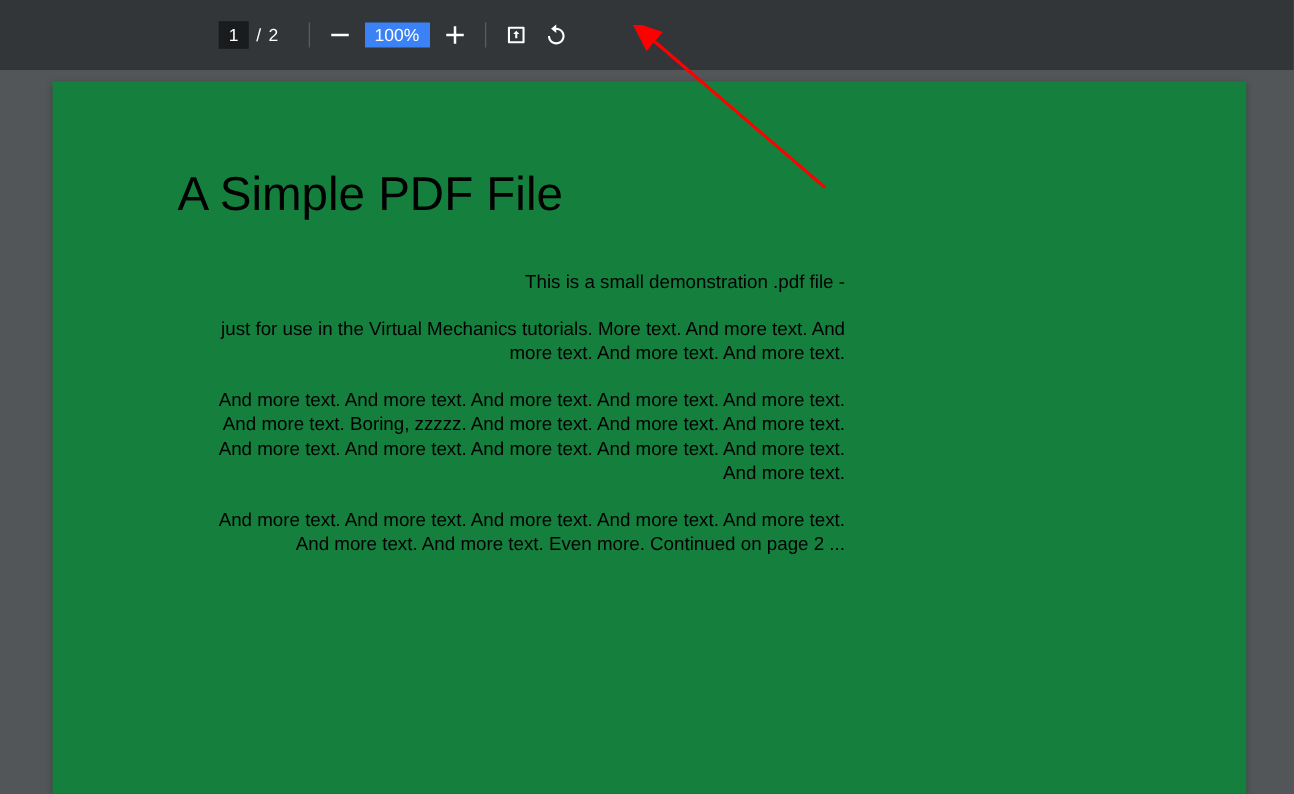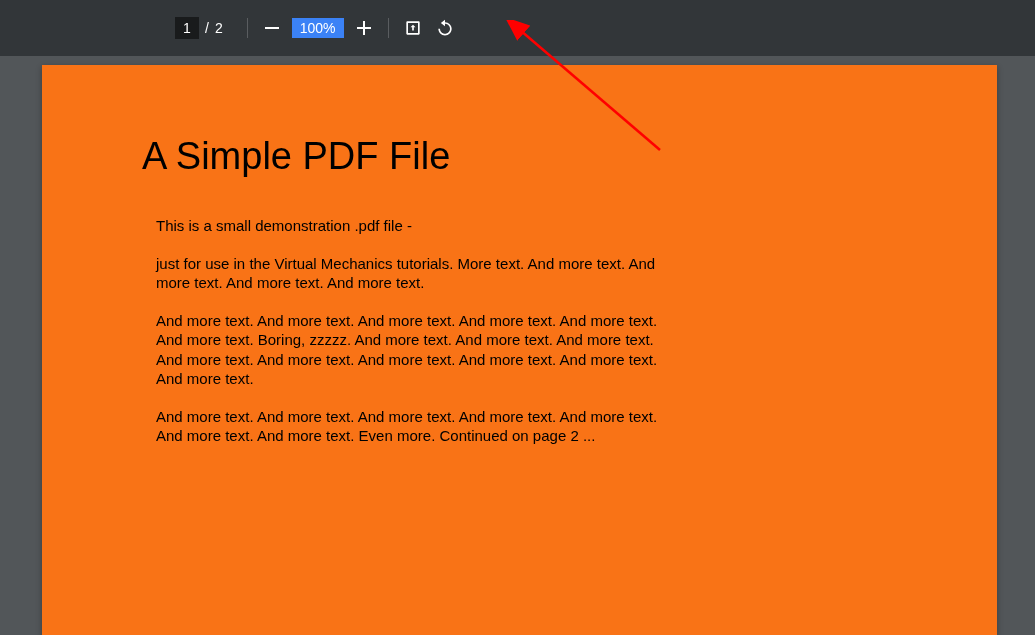--- a/index.html
+++ b/index.html
@@ -99,38 +99,39 @@
       position: absolute;
       top: 65px;
       left: 0;
       right: 0;
       bottom: 0;
       display: flex;
       justify-content: flex-start;
       padding-left: 42px;
     }
     .pdf-page {
-      background: #f97316;
+      background: #15803d;
       width: 955px;
       min-height: 570px;
       box-shadow: 0 2px 6px rgba(0,0,0,0.3);
       padding: 70px 100px 56px 100px;
     }
     .pdf-title {
       font-size: 38px;
       font-weight: normal;
       color: #000;
       margin-bottom: 38px;
     }
     .pdf-body {
       font-size: 15px;
       color: #000;
       line-height: 1.3;
       max-width: 520px;
       margin-left: 14px;
+      text-align: right;
     }
     .pdf-body p {
       margin-bottom: 18px;
     }
     .annotation-arrow {
       position: absolute;
       top: 20px;
       left: 500px;
       pointer-events: none;
       z-index: 100;

